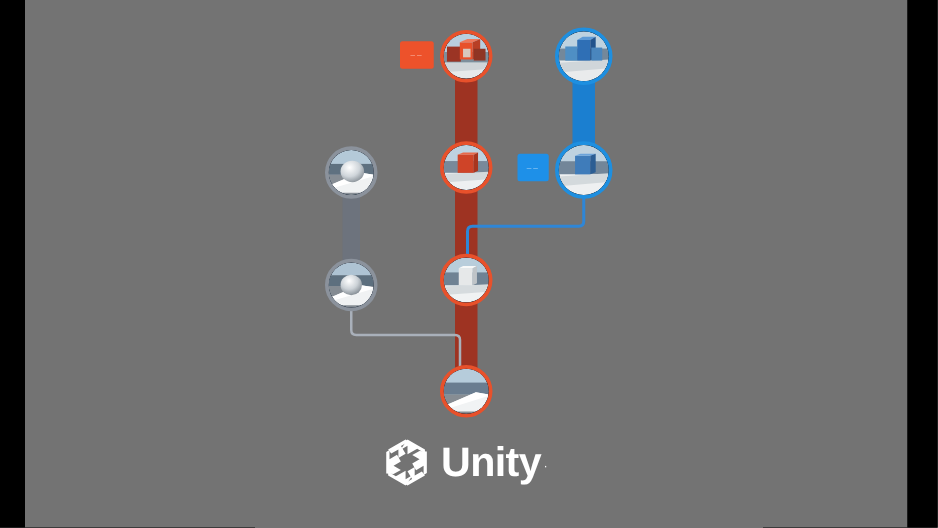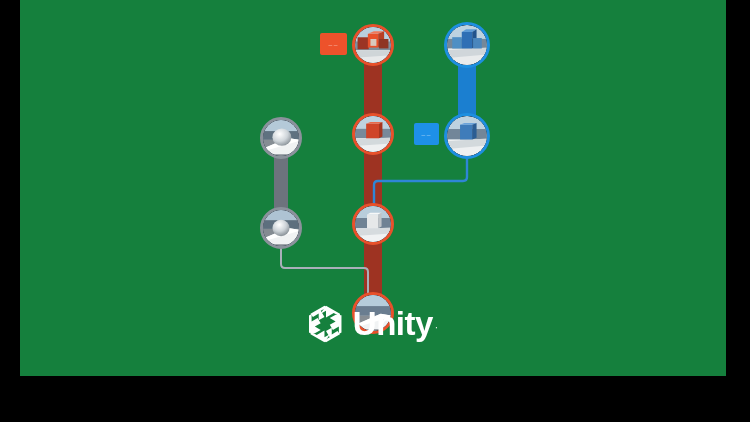--- a/index.html
+++ b/index.html
@@ -9,22 +9,22 @@
   }
   #stage{position:relative;width:750px;height:422px;background:#000;}
 
   
   .bar{position:absolute;top:0;height:422px;background:#000;z-index:40;}
   .bar.left{left:0;width:20px;}
   .bar.right{right:0;width:24px;}
 
   
   #canvas{
-    position:absolute;left:20px;top:0;width:706px;height:376px;
-    background:#15803d;overflow:hidden;
+    position:absolute;left:20px;top:0;width:706px;height:422px;
+    background:#737373;overflow:hidden;
   }
 
   
   .trunk{position:absolute;border-radius:9px;z-index:1;}
 
   
   .conn{position:absolute;z-index:2;}
   .conn svg{display:block;overflow:visible;}
 
   

